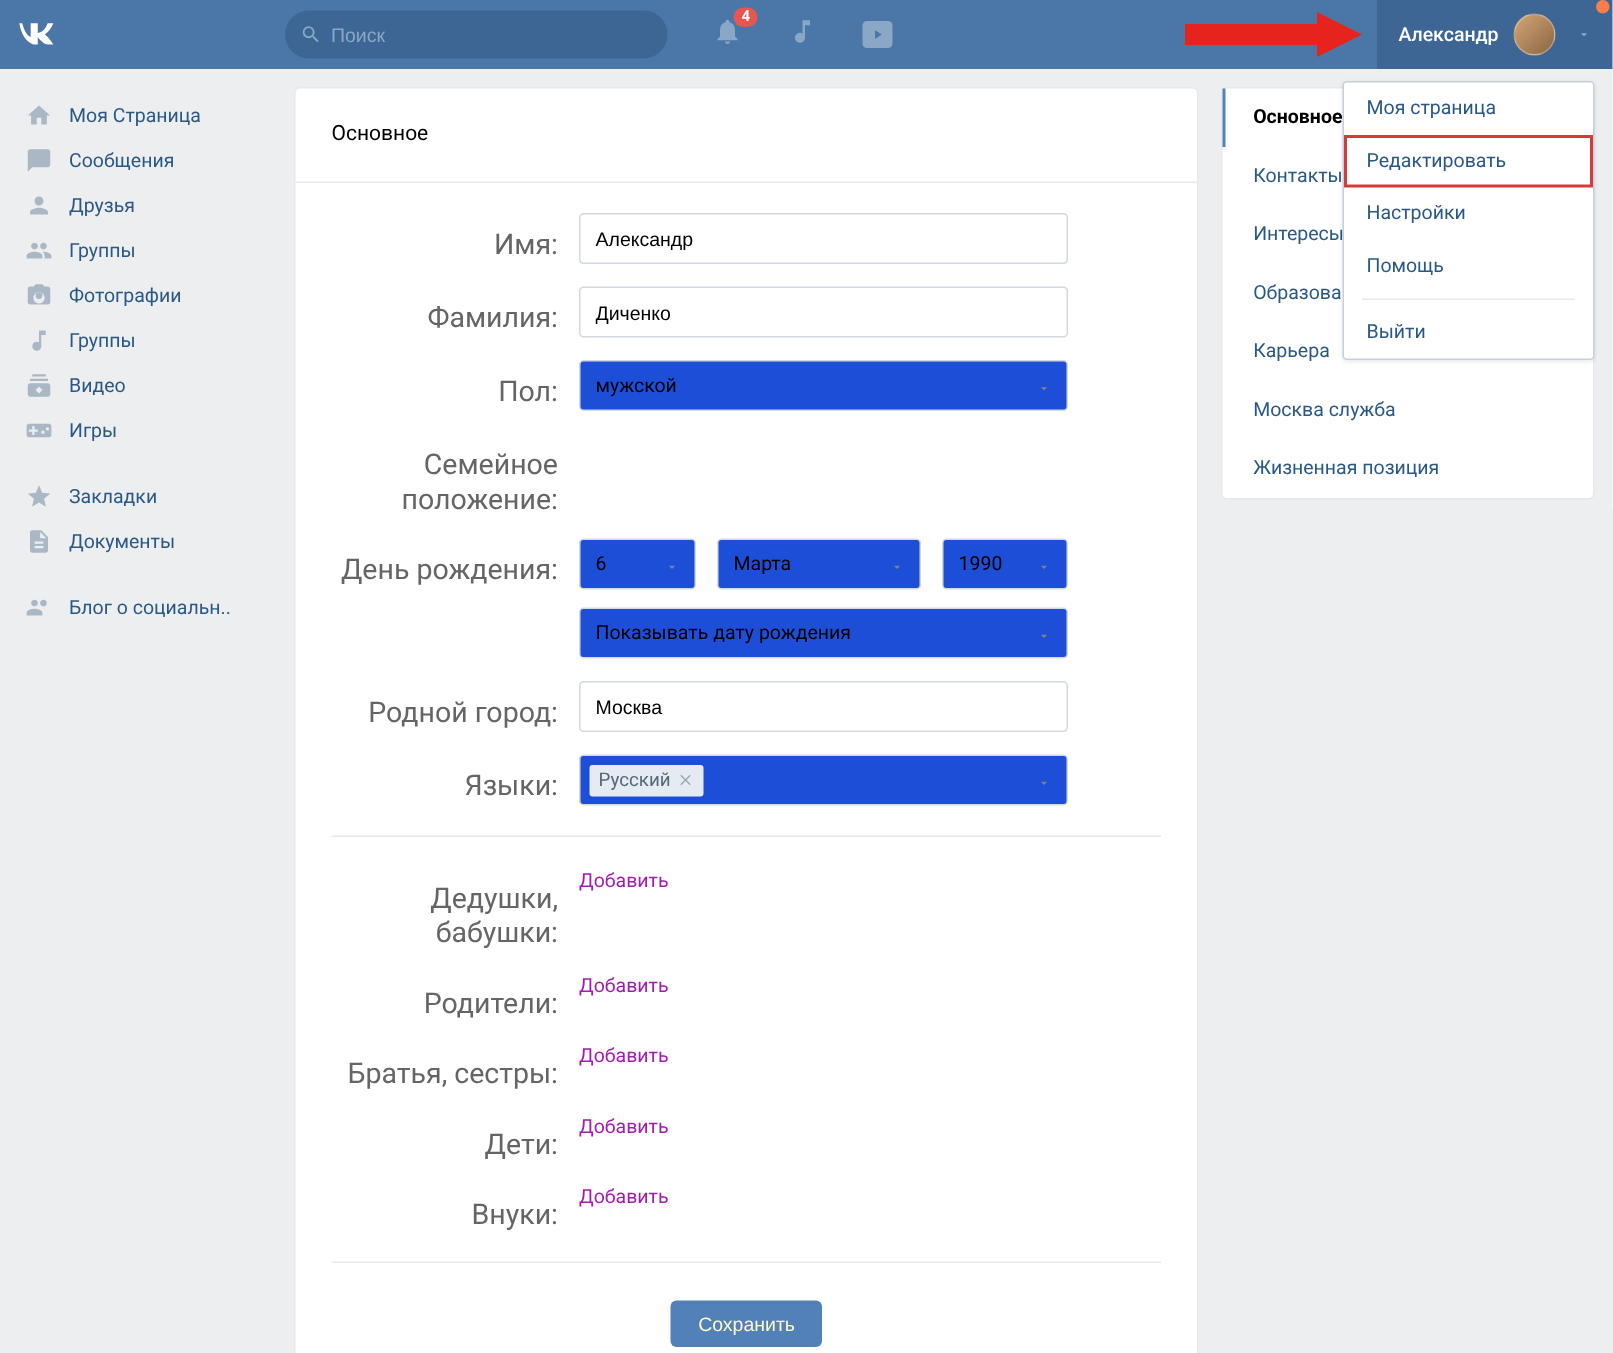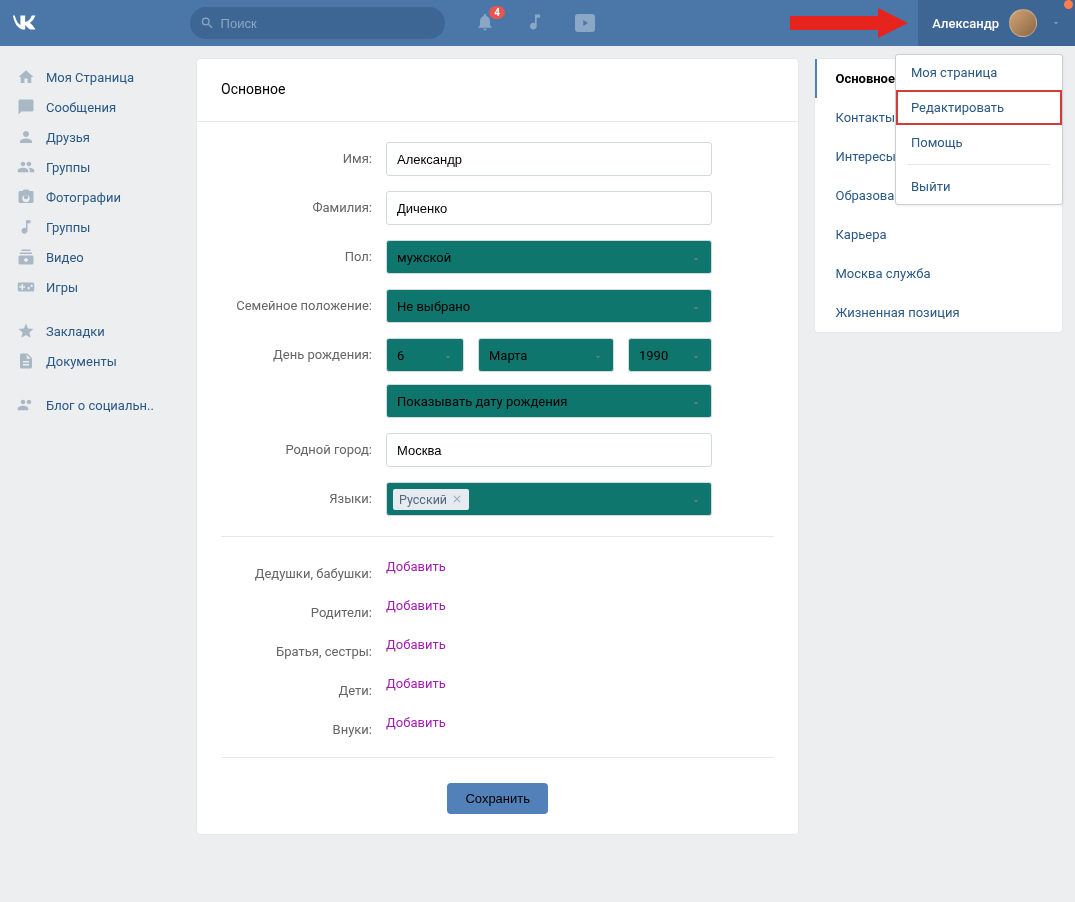--- a/index.html
+++ b/index.html
@@ -104,36 +104,36 @@
   font-size: 13px;
   cursor: pointer;
 }
 .side-icon { width: 20px; height: 20px; fill: #8aa8c6; color: #aab8c6; display: flex; align-items: center; justify-content: center; }
 .side-sep { height: 14px; }
 .main { width: 607px; background: #fff; border: 1px solid #e7e8ec; border-radius: 4px; padding-bottom: 20px; }
 .main-title { padding: 22px 24px 24px; font-size: 14px; color: #000; }
 .main-sep { border-top: 1px solid #e7e8ec; }
 .form { padding: 20px 24px 0; }
 .row { display: flex; align-items: flex-start; margin-bottom: 15px; }
-.lbl { width: 165px; text-align: right; padding-right: 14px; padding-top: 9px; color: #656565; font-size: 13px; }
+.lbl { width: 165px; text-align: right; padding-right: 14px; padding-top: 9px; color: #656565; font-size: 19px; }
 .ctrl { flex: 1; }
 .txt {
   width: 326px;
   height: 34px;
   border: 1px solid #d3d9de;
   border-radius: 3px;
   padding: 0 10px;
   font-size: 13px;
   outline: none;
 }
 .sel {
   height: 34px;
   border: 1px solid #d3d9de;
   border-radius: 3px;
-  background: #0f766e;
+  background: #1d4ed8;
   padding: 0 30px 0 10px;
   font-size: 13px;
   position: relative;
   display: flex;
   align-items: center;
   cursor: pointer;
 }
 .sel-chev { position: absolute; right: 10px; top: 13px; width: 10px; height: 10px; fill: #828282; }
 .w326 { width: 326px; }
 .dob { display: flex; gap: 14px; }
@@ -149,21 +149,21 @@
   font-size: 12.5px;
   color: #55677d;
   gap: 4px;
 }
 .lang-x { width: 12px; height: 12px; fill: #99a8bb; cursor: pointer; }
 .link { color: #a21caf; font-size: 13px; padding-top: 2px; display: inline-block; cursor: pointer; }
 .form-sep { margin: 20px 0; }
 .save-row { display: flex; justify-content: center; margin-top: 25px; }
 .save-btn {
   background: #5181b8;
-  color: #000000;
+  color: #fef9c3;
   border: 0;
   border-radius: 4px;
   padding: 8px 18px;
   font-size: 13px;
   cursor: pointer;
 }
 .tabs {
   width: 250px;
   background: #fff;
   border: 1px solid #e7e8ec;
@@ -249,20 +249,21 @@
 </div>
 
 <div class="arrow-annotation">
   <div class="arrow-body"></div>
   <div class="arrow-head"></div>
 </div>
 
 <div class="dropdown-menu">
   <div class="dd-item">Моя страница</div>
   <div class="dd-item hl">Редактировать</div>
+  <div class="dd-item">Настройки</div>
   <div class="dd-item">Помощь</div>
   <div class="dd-sep"></div>
   <div class="dd-item">Выйти</div>
 </div>
 
 <div class="content">
 
   <div class="sidebar">
     <div class="side-item">
       <span class="side-icon">
@@ -379,28 +380,20 @@
             <span>мужской</span>
             <svg class="sel-chev" viewBox="0 0 24 24">
                 <path d="M7 10l5 5 5-5z"></path>
               </svg>
           </div>
         </div>
       </div>
 
       <div class="row">
         <div class="lbl">Семейное положение:</div>
-        <div class="ctrl">
-          <div class="sel w326">
-            <span>Не выбрано</span>
-            <svg class="sel-chev" viewBox="0 0 24 24">
-                <path d="M7 10l5 5 5-5z"></path>
-              </svg>
-          </div>
-        </div>
       </div>
 
       <div class="row">
         <div class="lbl">День рождения:</div>
         <div class="ctrl">
           <div class="dob">
             <div class="sel w78">
               <span>6</span>
               <svg class="sel-chev" viewBox="0 0 24 24">
                   <path d="M7 10l5 5 5-5z"></path>

